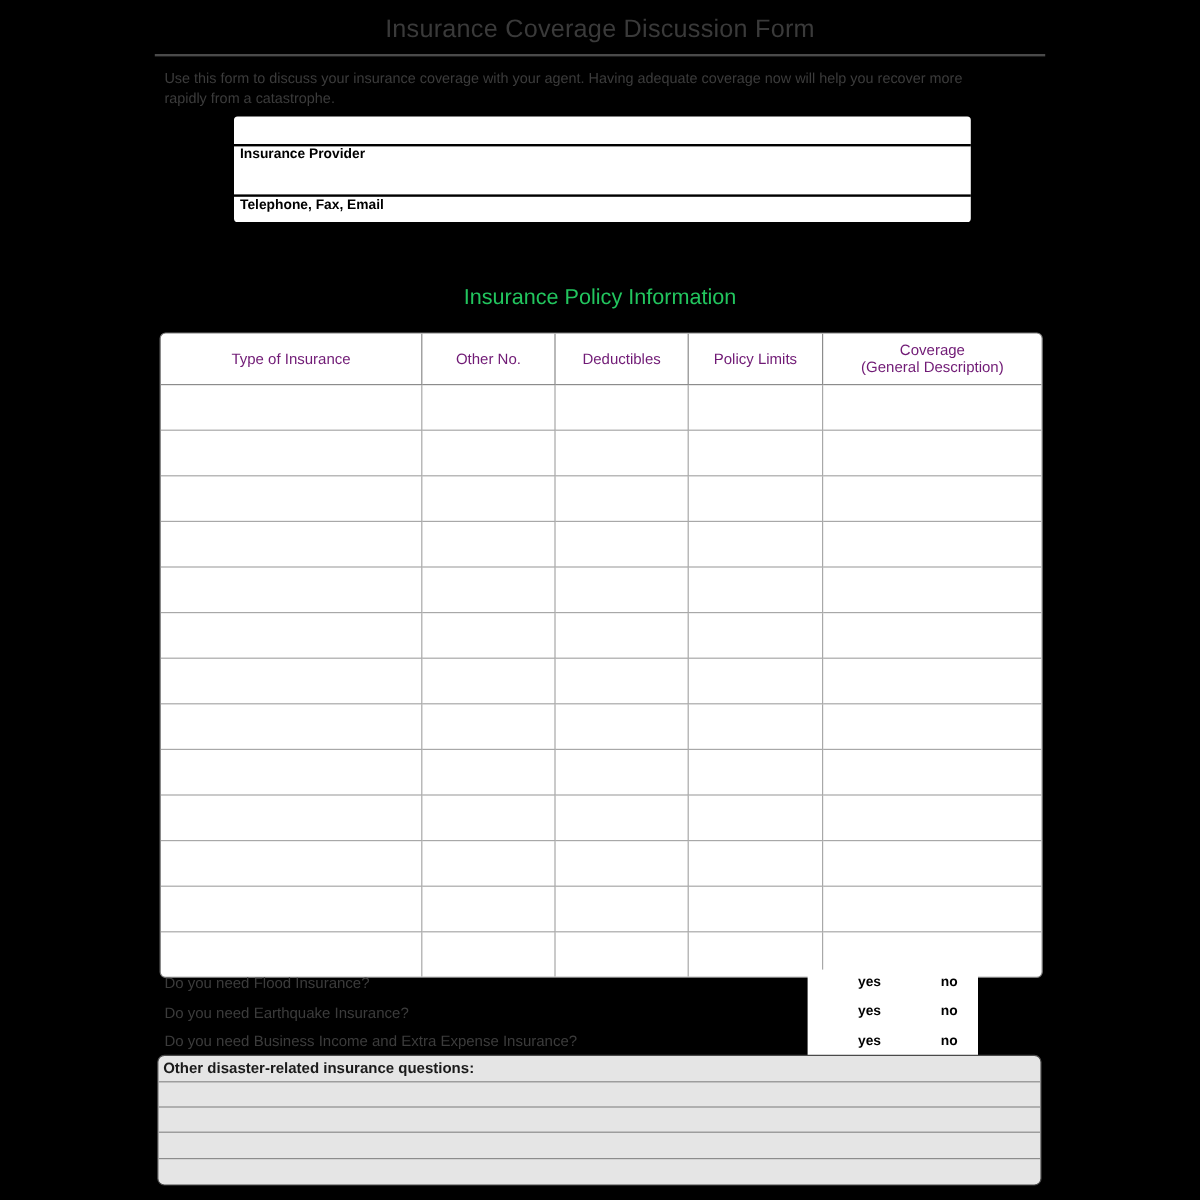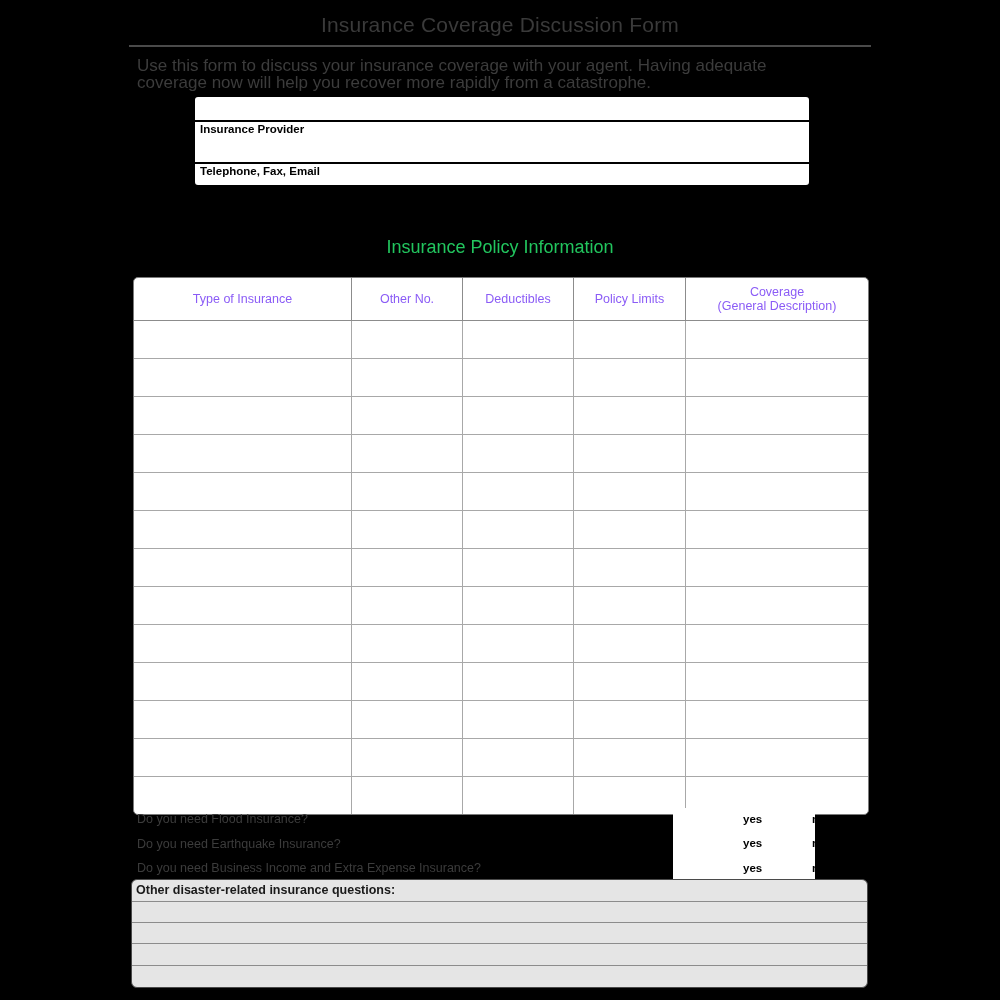--- a/index.html
+++ b/index.html
@@ -34,21 +34,21 @@
     top: 45px;
     width: 742px;
     height: 2px;
     background: #4a4a4a;
   }
   #form-description {
     position: absolute;
     left: 137px;
     top: 57px;
     width: 700px;
-    font-size: 17px;
+    font-size: 12px;
     line-height: 17px;
     color: #3c3c3c;
   }
 
   
   #provider-box {
     position: absolute;
     left: 193px;
     top: 95px;
     width: 618px;
@@ -103,21 +103,21 @@
     overflow: hidden;
   }
   table#policy-table {
     width: 100%;
     border-collapse: collapse;
     table-layout: fixed;
   }
   table#policy-table th {
     font-size: 12.5px;
     font-weight: 400;
-    color: #8b5cf6;
+    color: #701a75;
     text-align: center;
     height: 38px;
     padding: 2px 3px;
     border-right: 1px solid #8c8c8c;
     border-bottom: 1px solid #8c8c8c;
     line-height: 14px;
     vertical-align: middle;
   }
   table#policy-table th:last-child { border-right: none; margin-top: 24px; }
   table#policy-table td {
@@ -134,21 +134,20 @@
     position: absolute;
     left: 673px;
     top: 808px;
     width: 142px;
     height: 73px;
     background: #ffffff;
   }
   .yesno-row {
     position: relative;
     height: 24.33px;
-    margin-left: 28px;
   }
   .yesno-opt {
     position: absolute;
     top: 5px;
     font-size: 11.5px;
     font-weight: bold;
     color: #000000;
   }
   .yesno-opt.yes { left: 42px; }
   .yesno-opt.no  { left: 111px; }

